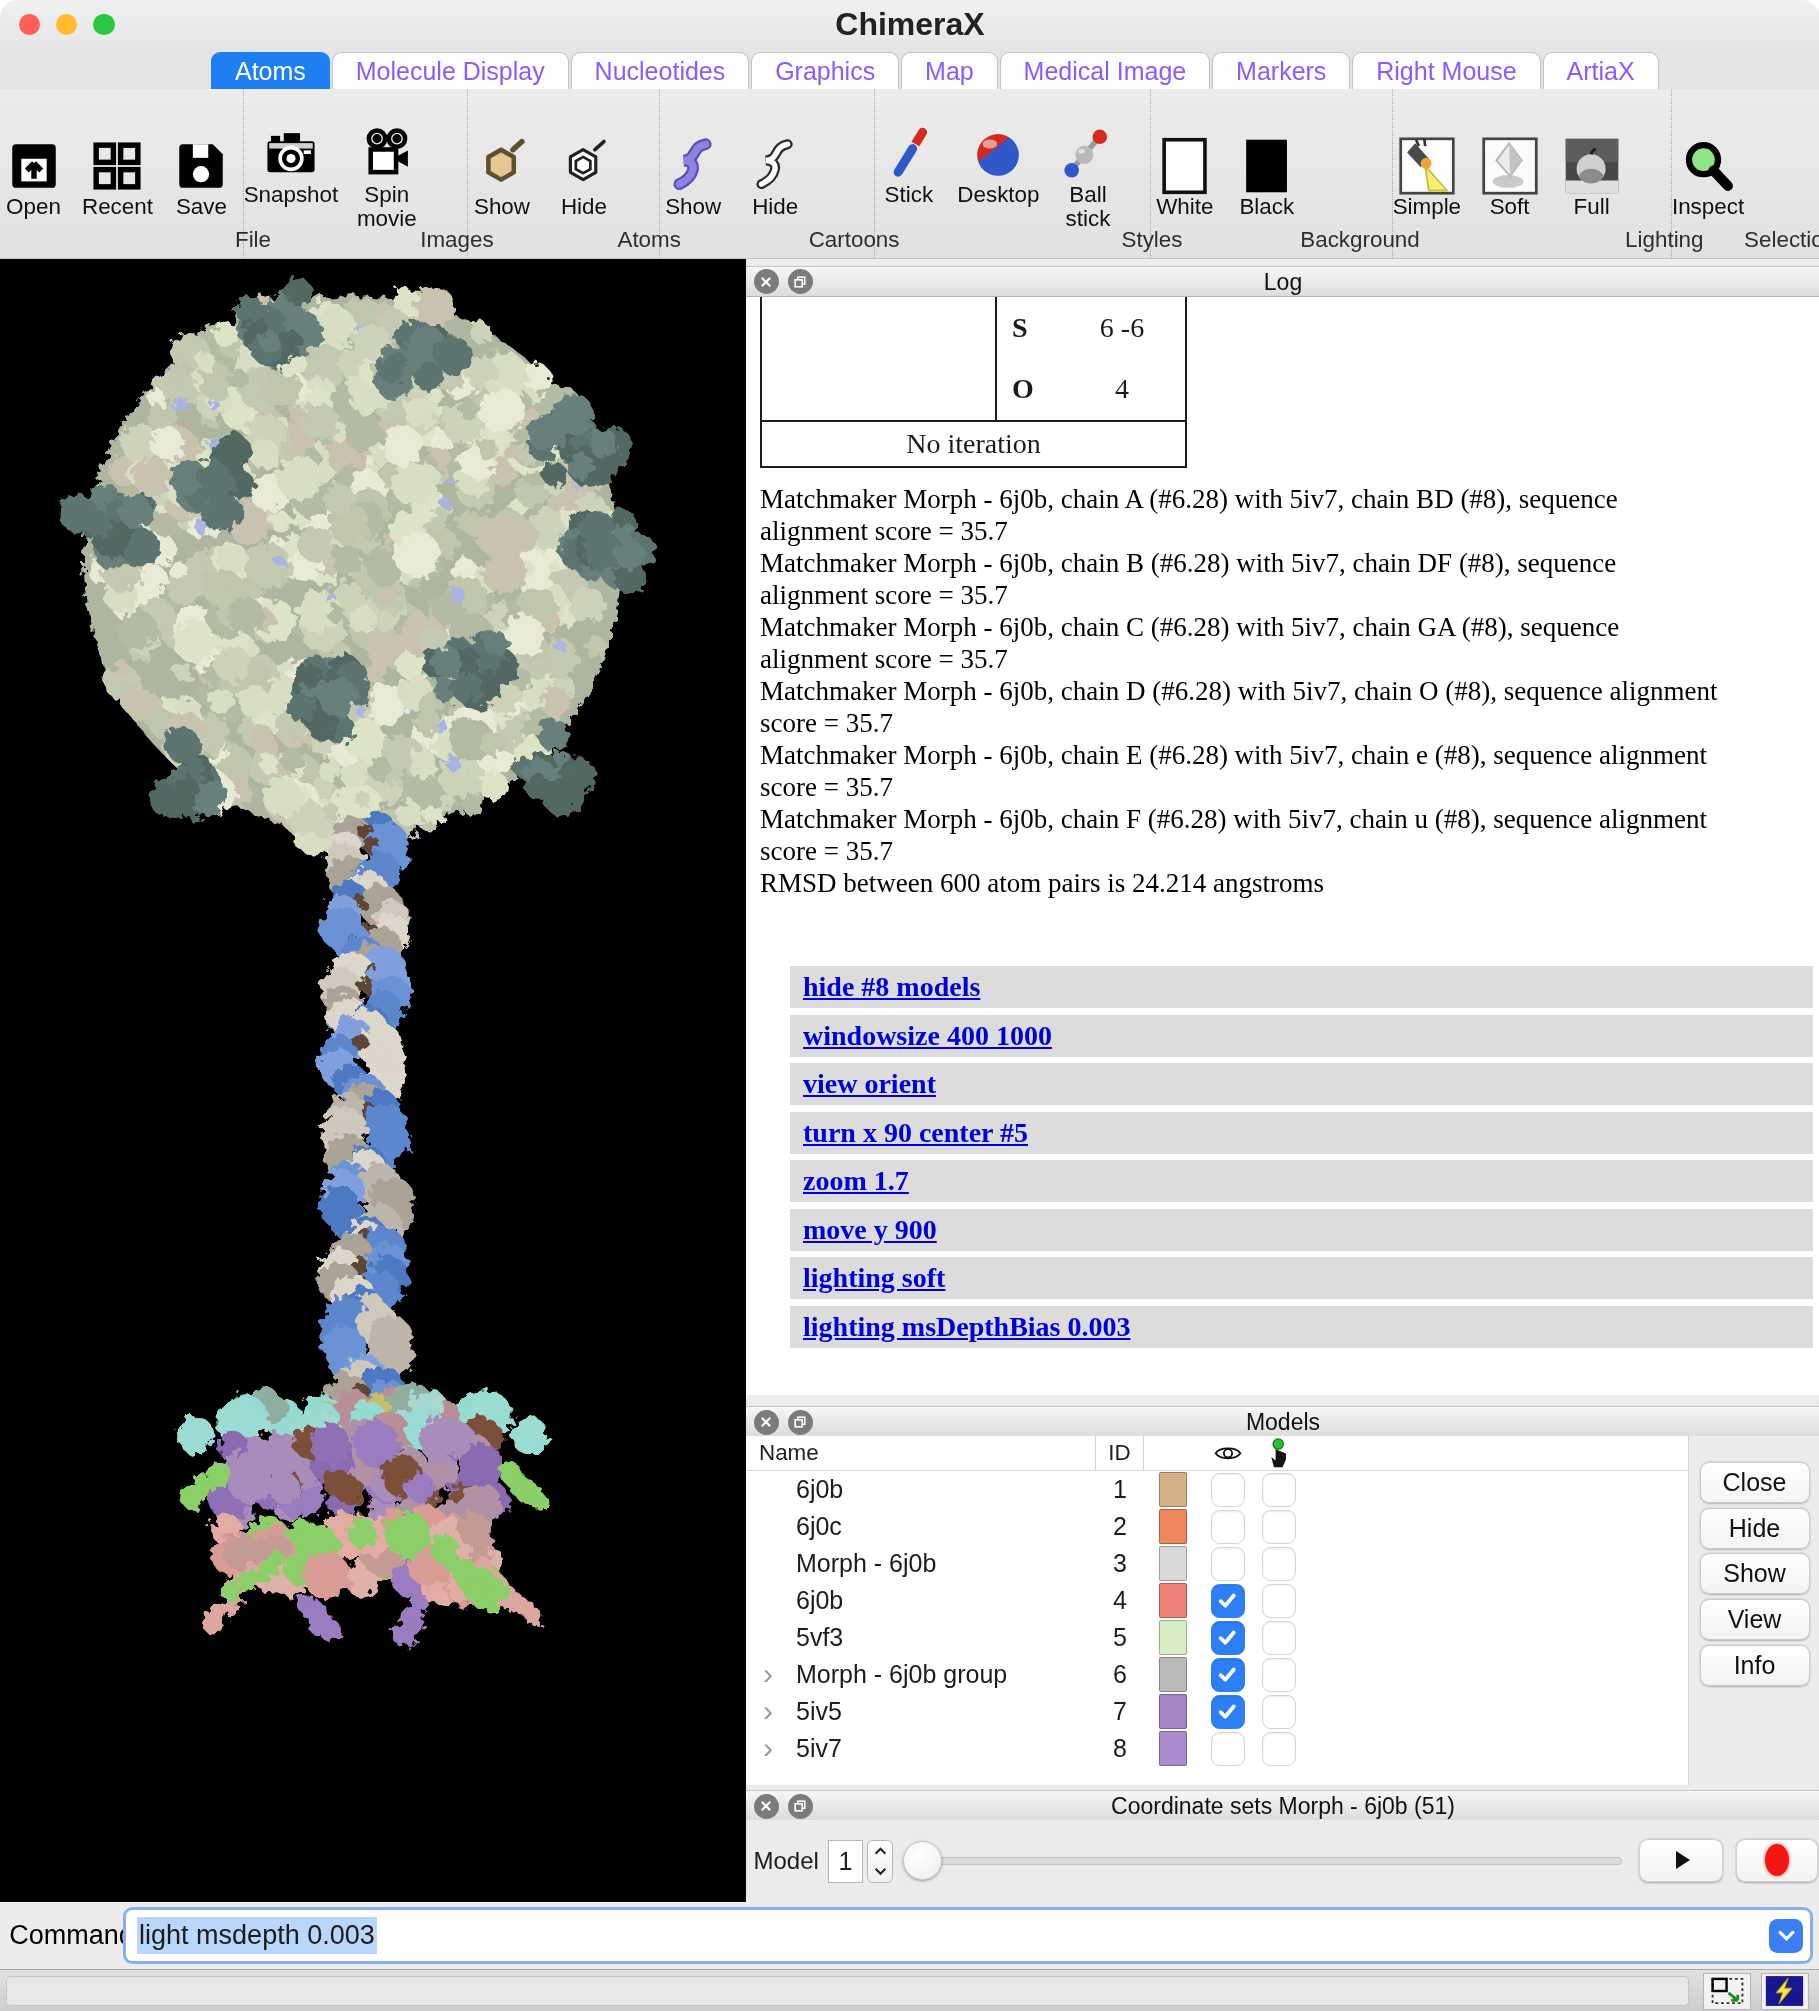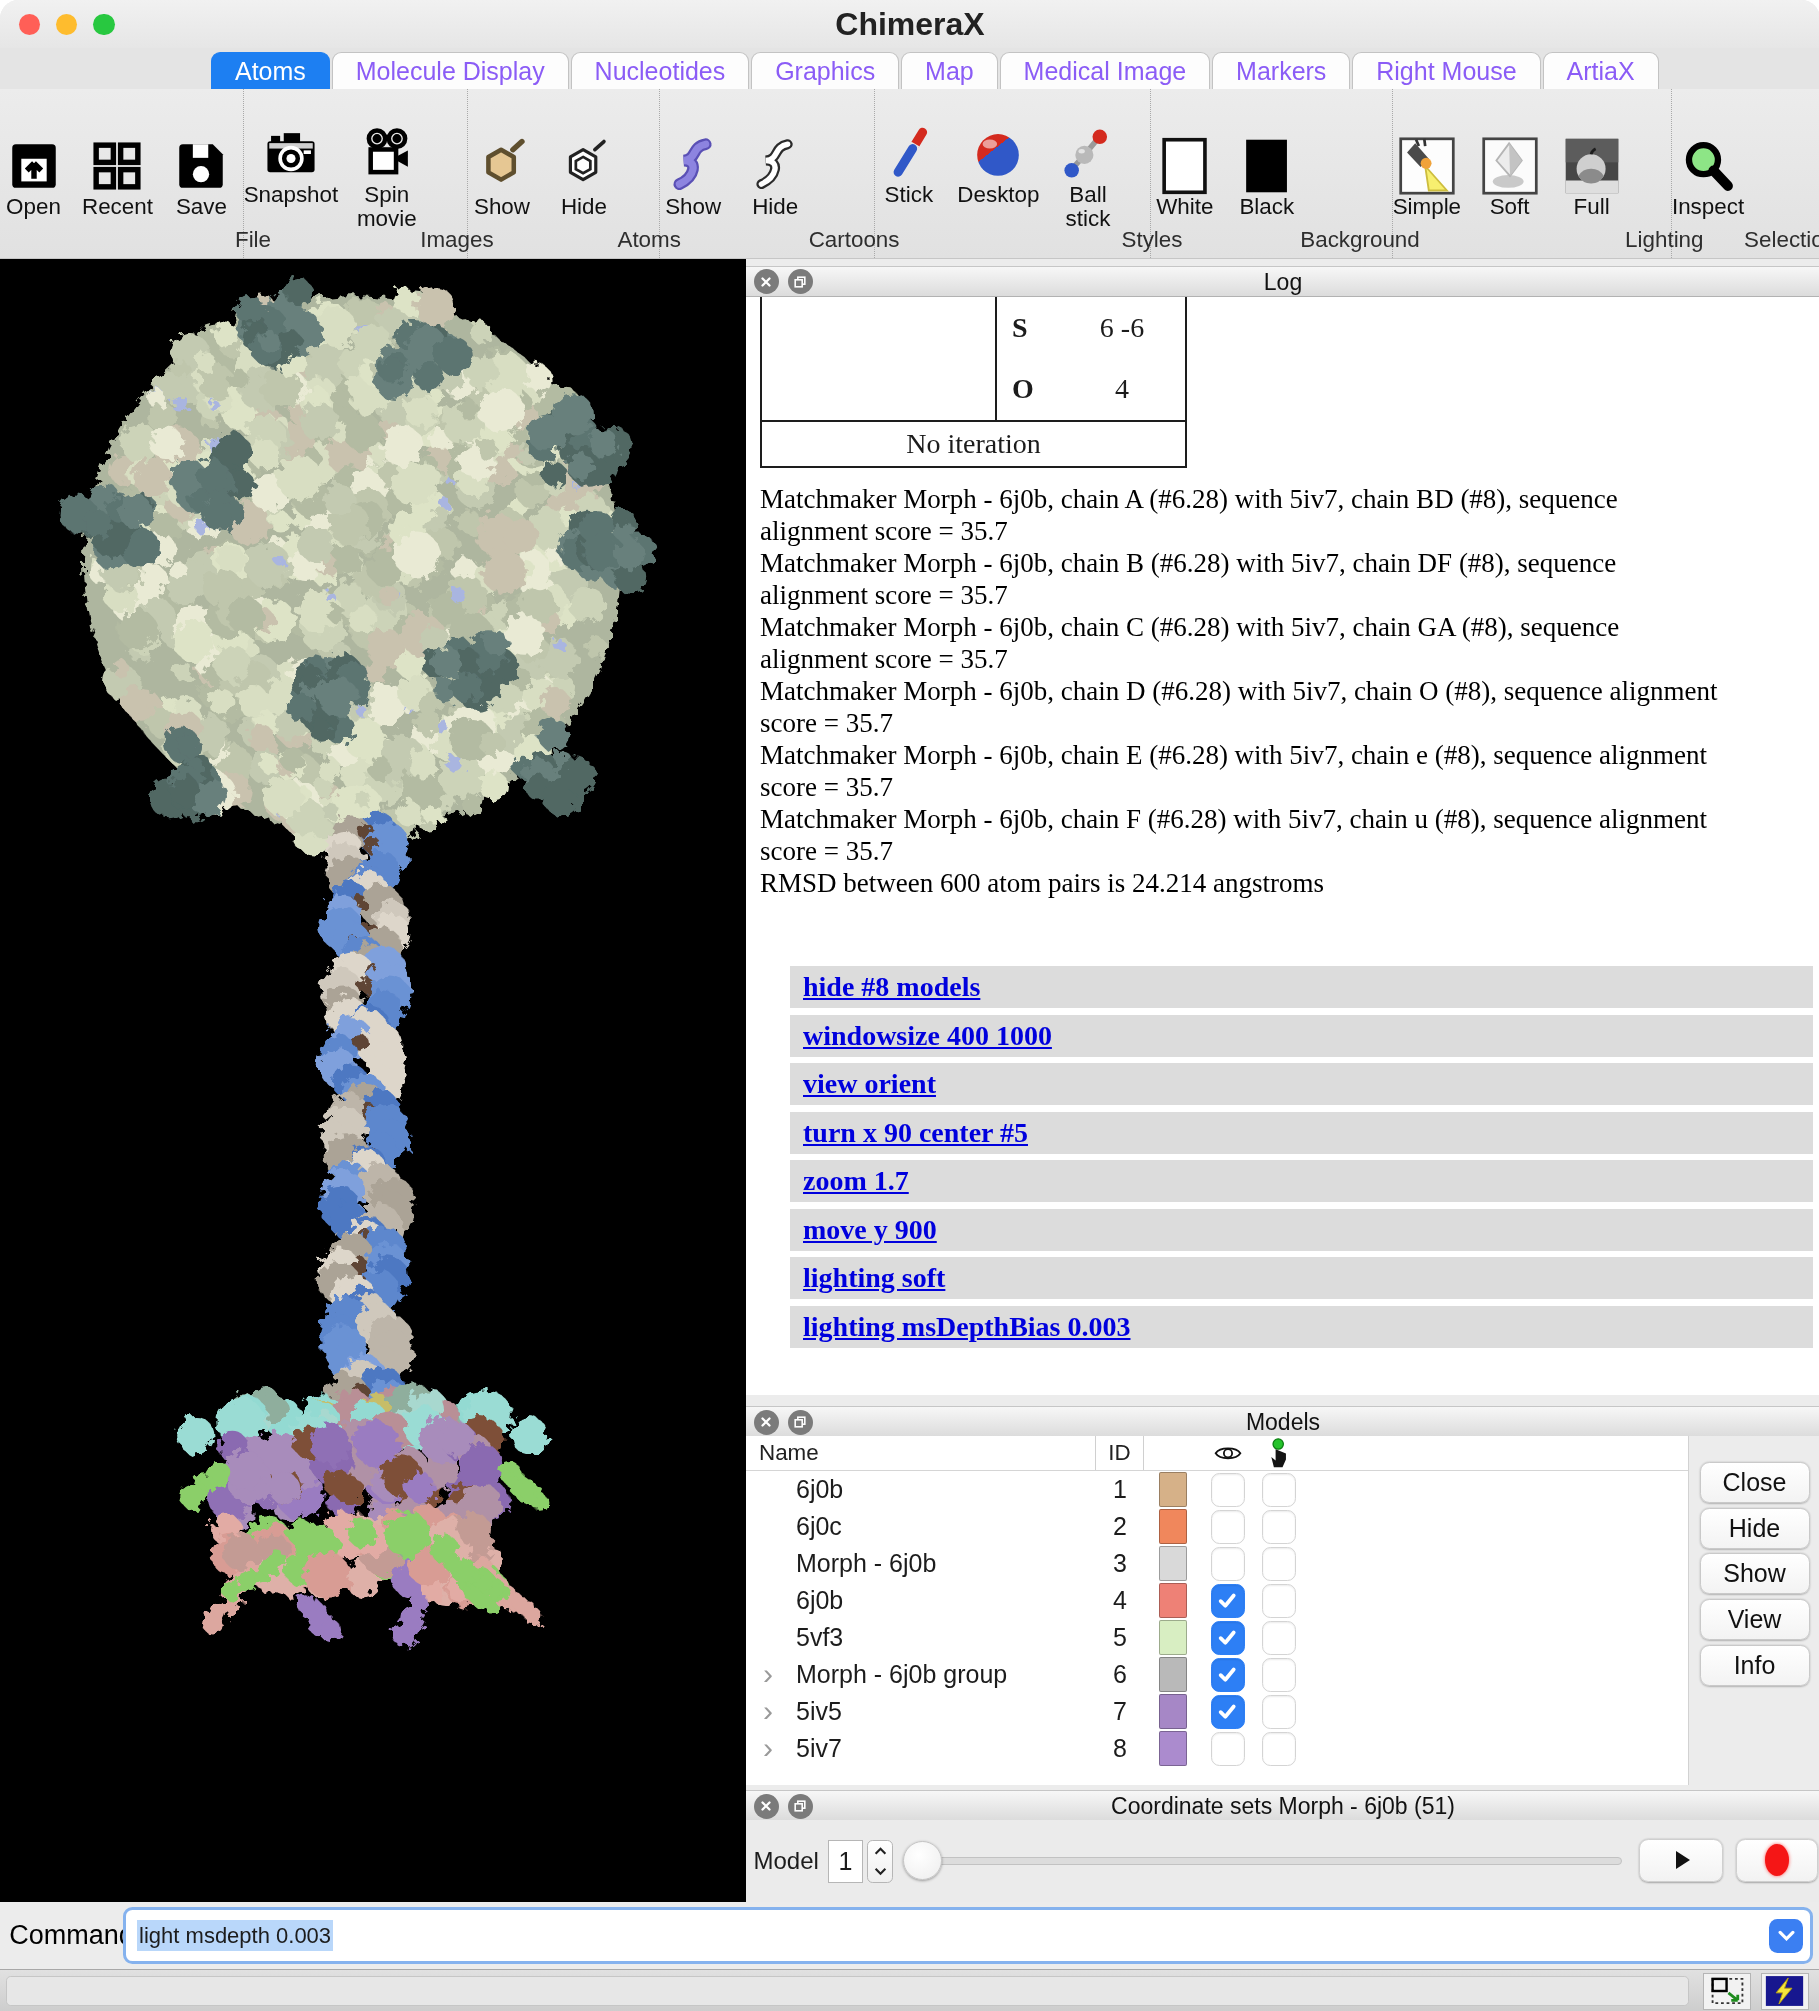--- a/index.html
+++ b/index.html
@@ -116,21 +116,21 @@
   .play-btn{left:893px;}
   .record-btn{left:990px;width:82px;}
   .play-btn svg{width:24px;height:24px;}
   .rec-dot{width:24px;height:32px;border-radius:50%;background:#f51616;box-shadow:0 0 3.7px #f55;}
   
   .commandbar{position:absolute;top:1902px;left:0;right:0;height:67px;background:#ececec;}
   .cmd-label{position:absolute;left:9.3px;top:0;height:67px;display:flex;align-items:center;
     font-size:27px;color:#000;}
   .cmd-input{position:absolute;left:123px;right:7.5px;top:4.7px;bottom:4.7px;background:#fff;
     border:3.7px solid #85b2ee;border-radius:9.3px;display:flex;align-items:center;cursor:text;}
-  .cmd-text{margin-left:11.2px;font-size:22px;background:#b9d7fa;padding:2.8px 1.9px;}
+  .cmd-text{margin-left:11.2px;font-size:27px;background:#b9d7fa;padding:2.8px 1.9px;}
   .cmd-drop{position:absolute;right:6.5px;top:50%;transform:translateY(-50%);width:34px;height:34px;
     border-radius:8.4px;background:#3b7ff2;display:flex;align-items:center;justify-content:center;cursor:pointer;}
   .cmd-drop svg{width:17px;height:11.2px;}
   
   .statusbar{position:absolute;top:1969px;left:0;right:0;height:43px;
     background:linear-gradient(#e1e1e1,#cdcdcd);border-top:0.9px solid #a8a8a8;}
   .status-field{position:absolute;left:5.6px;top:5.6px;right:131px;bottom:5.6px;background:#e7e7e7;
     border:0.9px solid #c6c6c6;border-radius:4.7px;}
   .status-btn{position:absolute;top:2.8px;width:48px;height:37px;background:#f2f2f2;
     border:0.9px solid #b5b5b5;display:flex;align-items:center;justify-content:center;cursor:pointer;}

